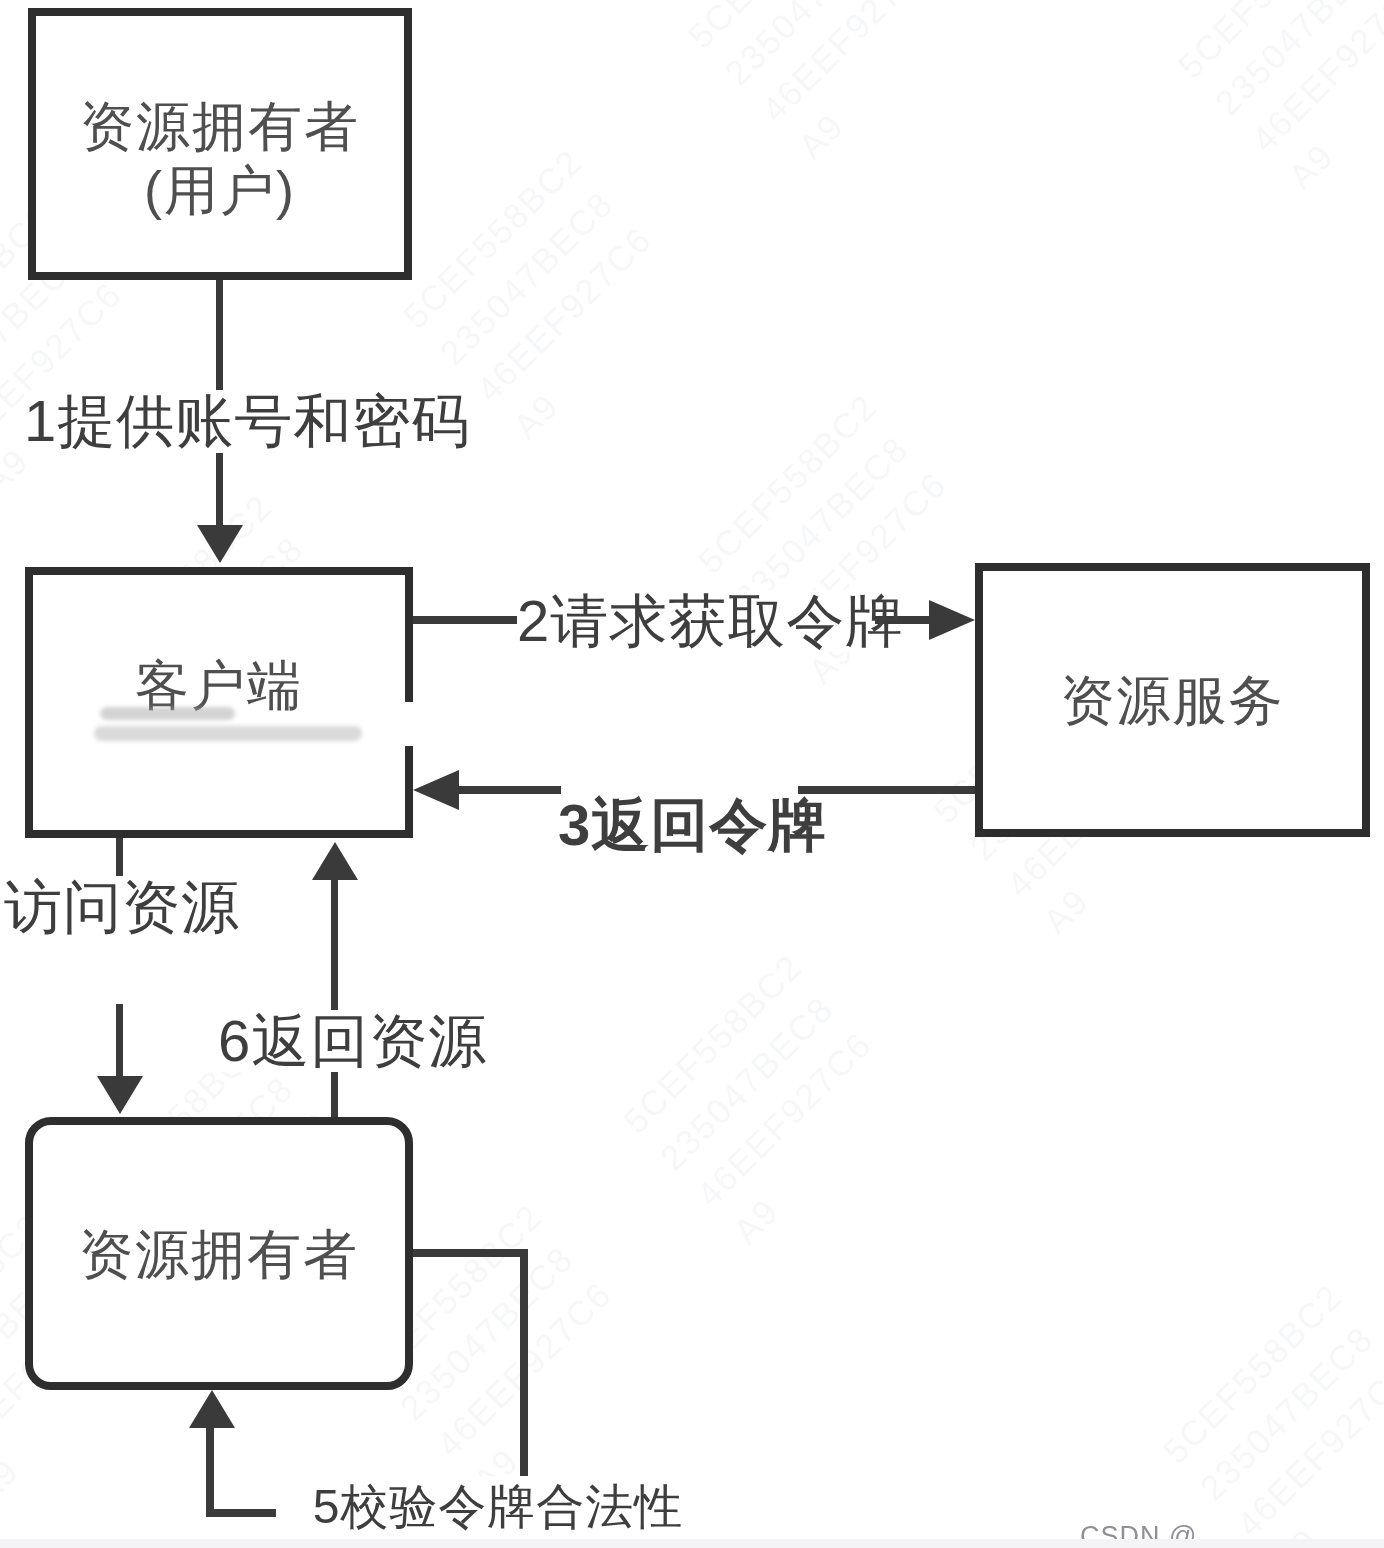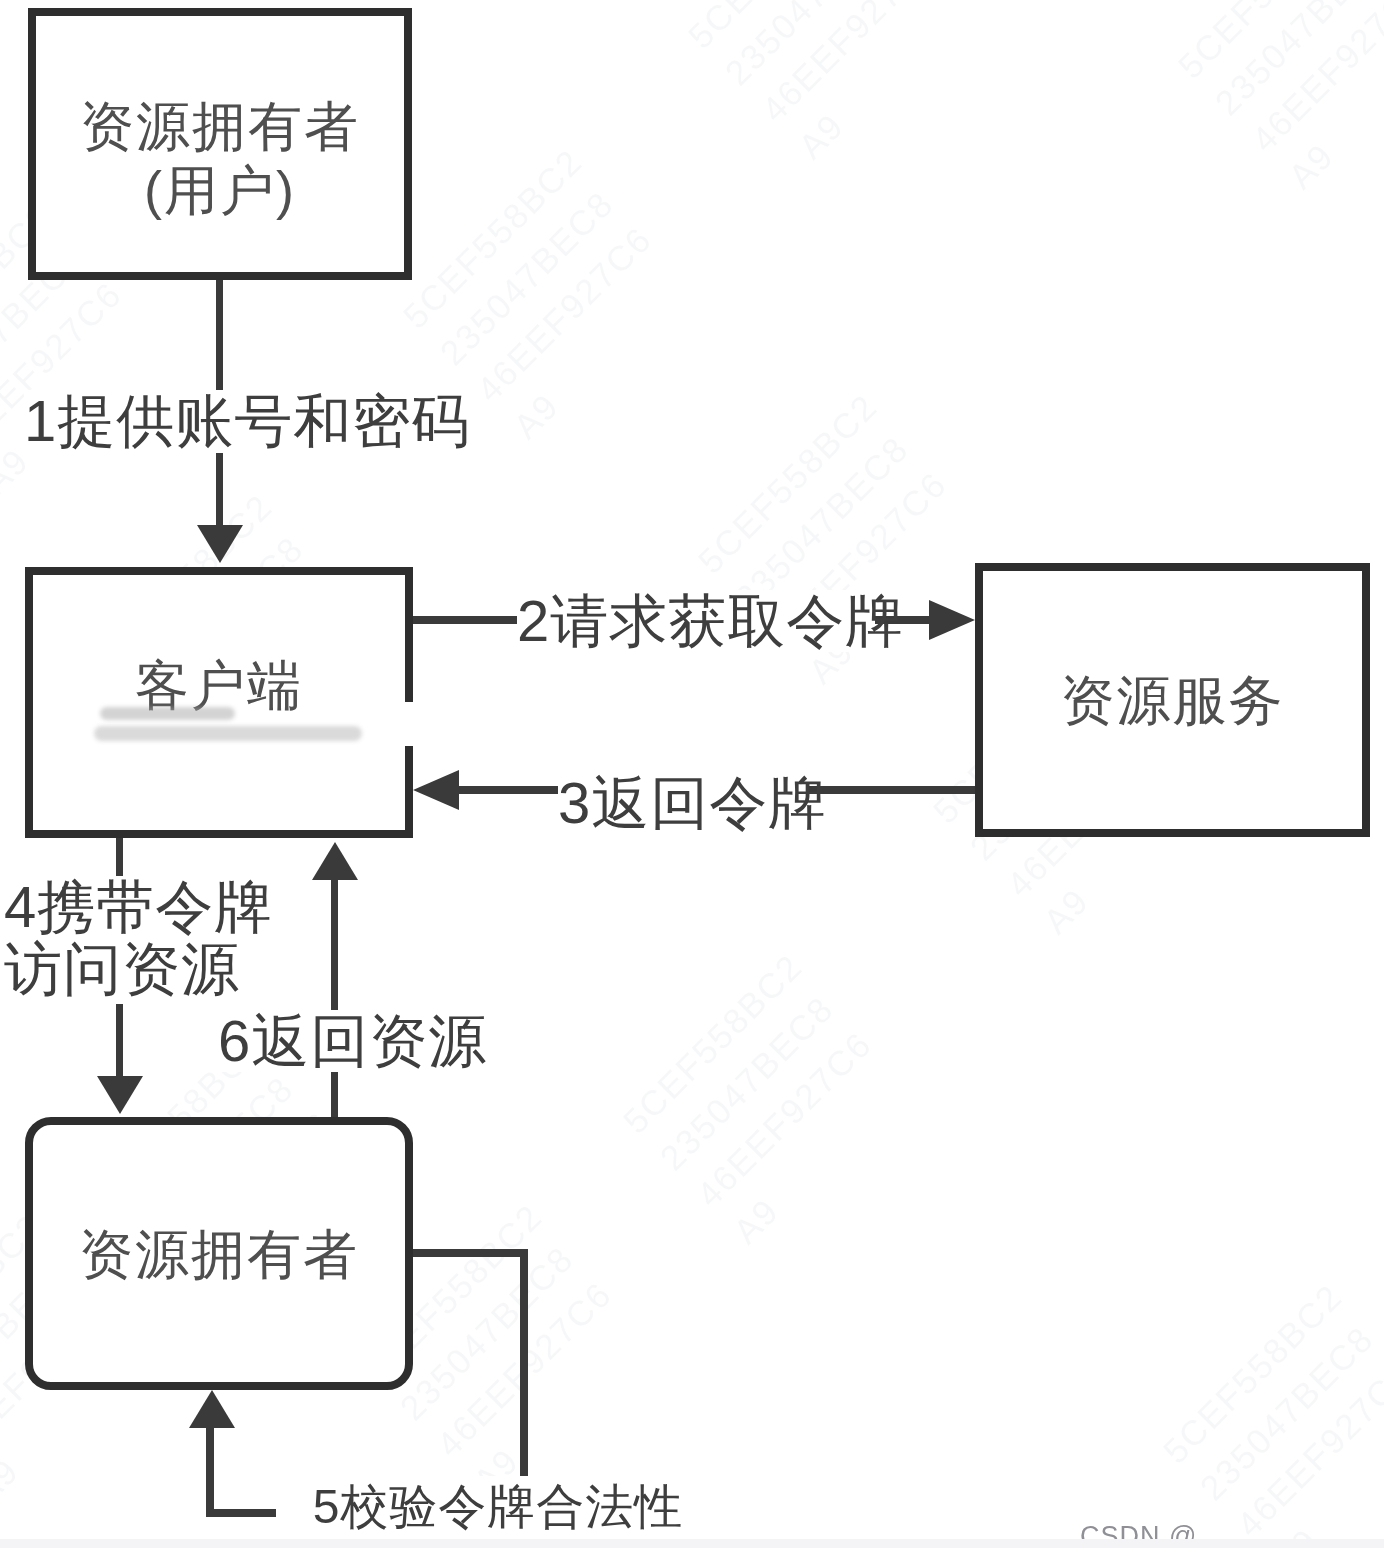--- a/index.html
+++ b/index.html
@@ -157,26 +157,25 @@
   <div class="seg" style="left:216px;top:453px;width:7px;height:72px;"></div>
   <div class="ah down" style="left:197px;top:525px;"></div>
 
   <div class="seg" style="left:413px;top:616px;width:107px;height:8px;"></div>
   <div class="elabel" style="left:517px;top:590px;width:358px;">2请求获取令牌</div>
   <div class="seg" style="left:872px;top:616px;width:58px;height:8px;"></div>
   <div class="ah right" style="left:929px;top:600px;"></div>
 
   <div class="ah left" style="left:413px;top:770px;"></div>
   <div class="seg" style="left:459px;top:786px;width:102px;height:8px;"></div>
-  <div class="elabel" style="left:558px;top:772px;width:248px;">3返回令牌</div>
+  <div class="elabel" style="left:558px;top:794px;width:248px;font-weight:bold;">3返回令牌</div>
   <div class="seg" style="left:798px;top:786px;width:177px;height:8px;"></div>
 
   <div class="seg" style="left:116px;top:838px;width:7px;height:38px;"></div>
   <div class="elabel multiline" style="left:4px;top:876px;width:250px;">
-    <span>4携带令牌</span>
     <span>访问资源</span>
   </div>
   <div class="seg" style="left:116px;top:1004px;width:7px;height:72px;"></div>
   <div class="ah down" style="left:97px;top:1076px;"></div>
 
   <div class="ah up" style="left:312px;top:842px;"></div>
   <div class="seg" style="left:331px;top:878px;width:7px;height:132px;"></div>
   <div class="elabel" style="left:218px;top:1010px;width:240px;">6返回资源</div>
   <div class="seg" style="left:331px;top:1072px;width:7px;height:45px;"></div>
 

